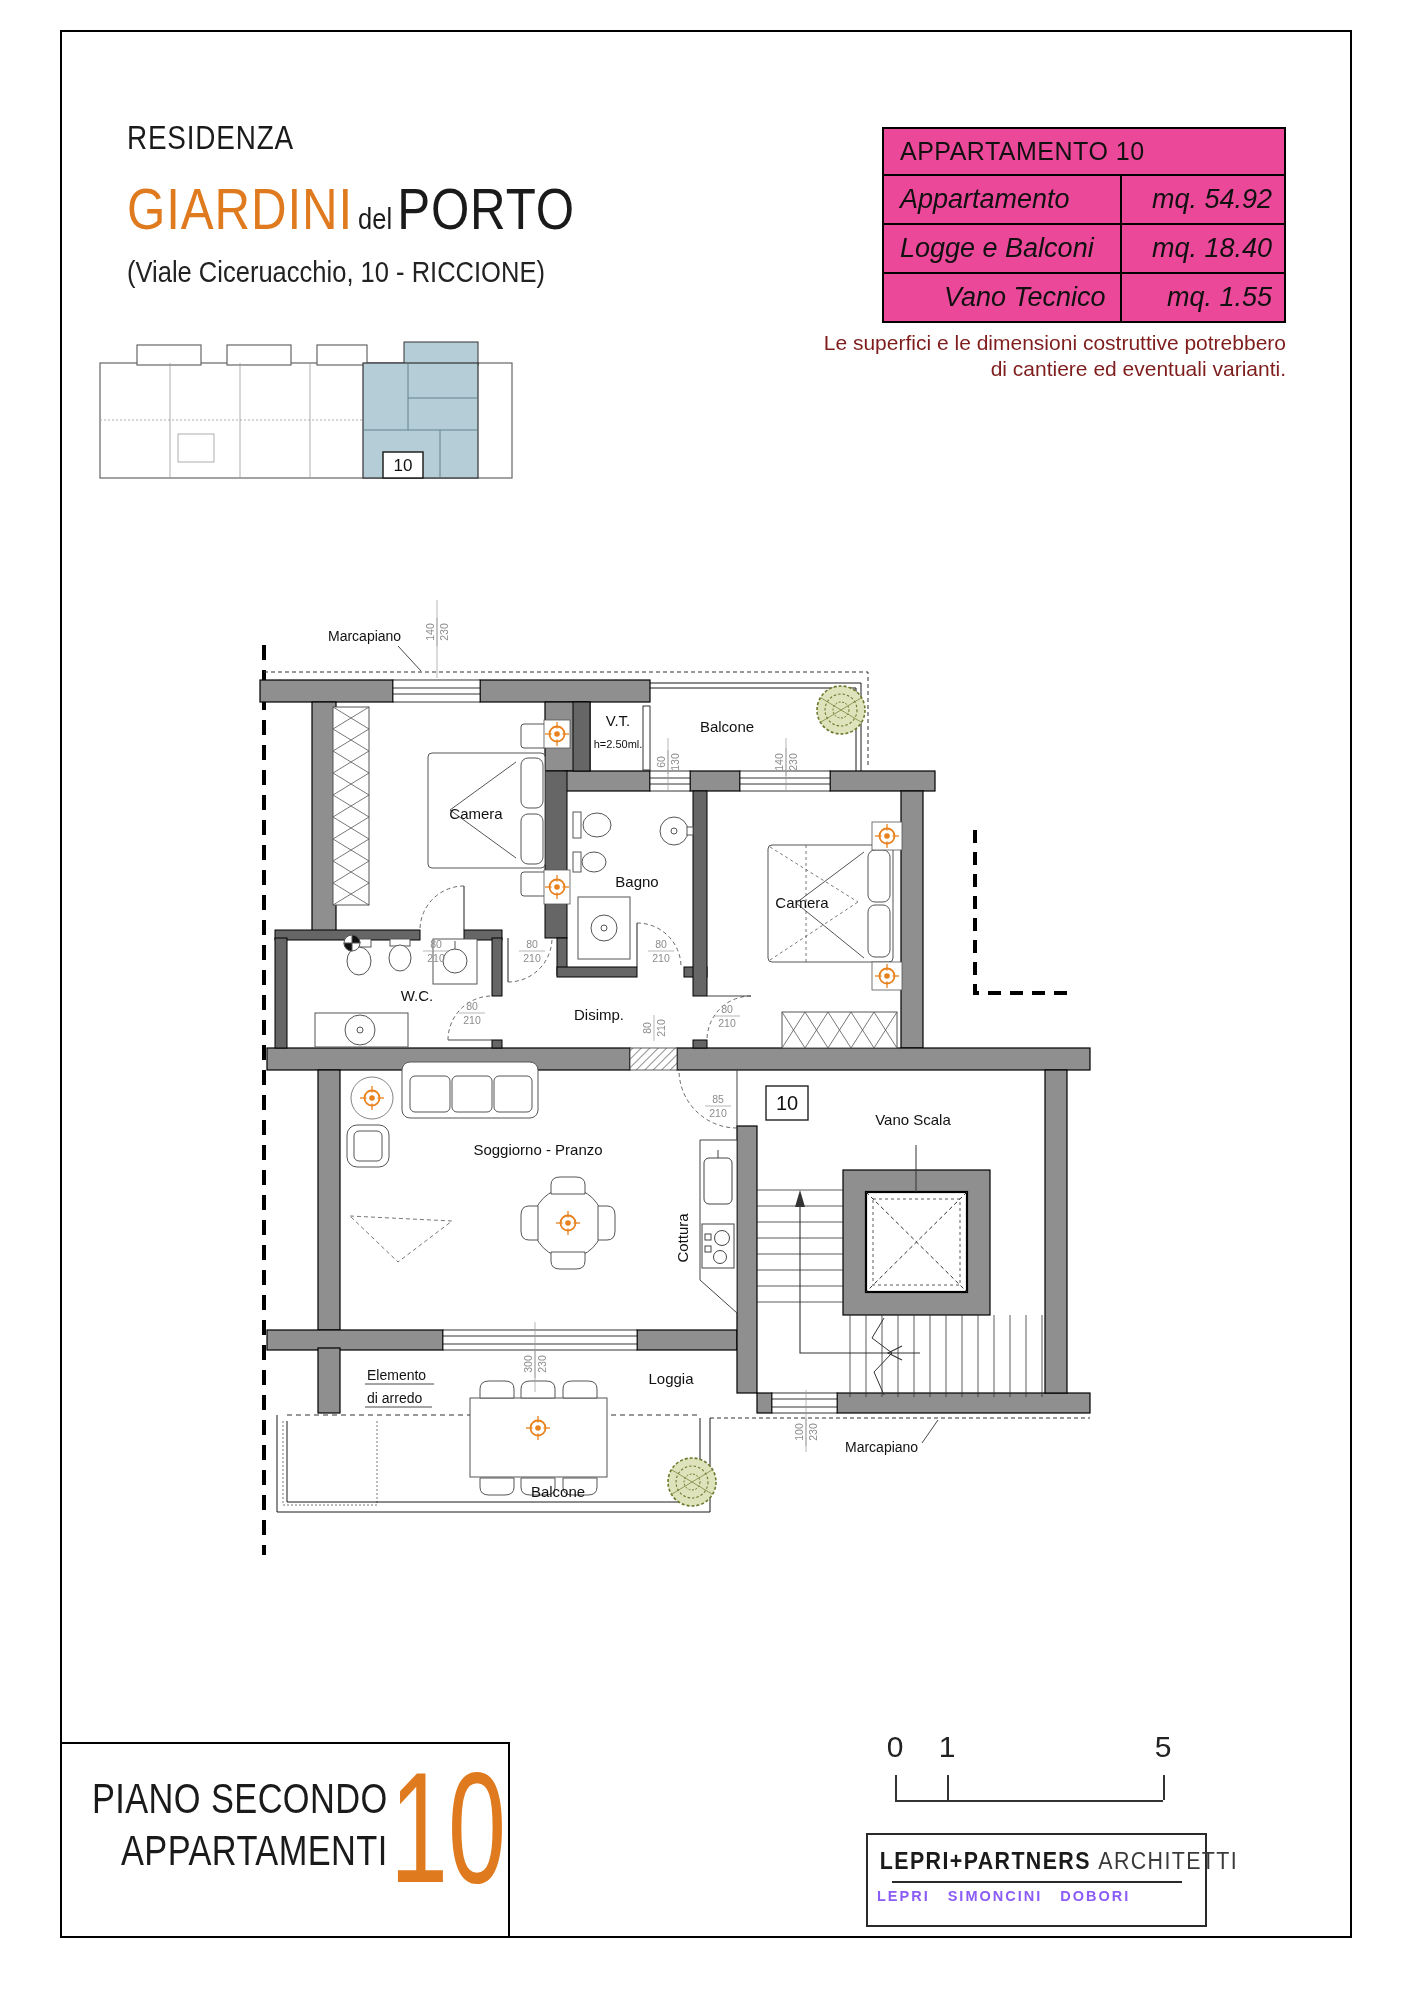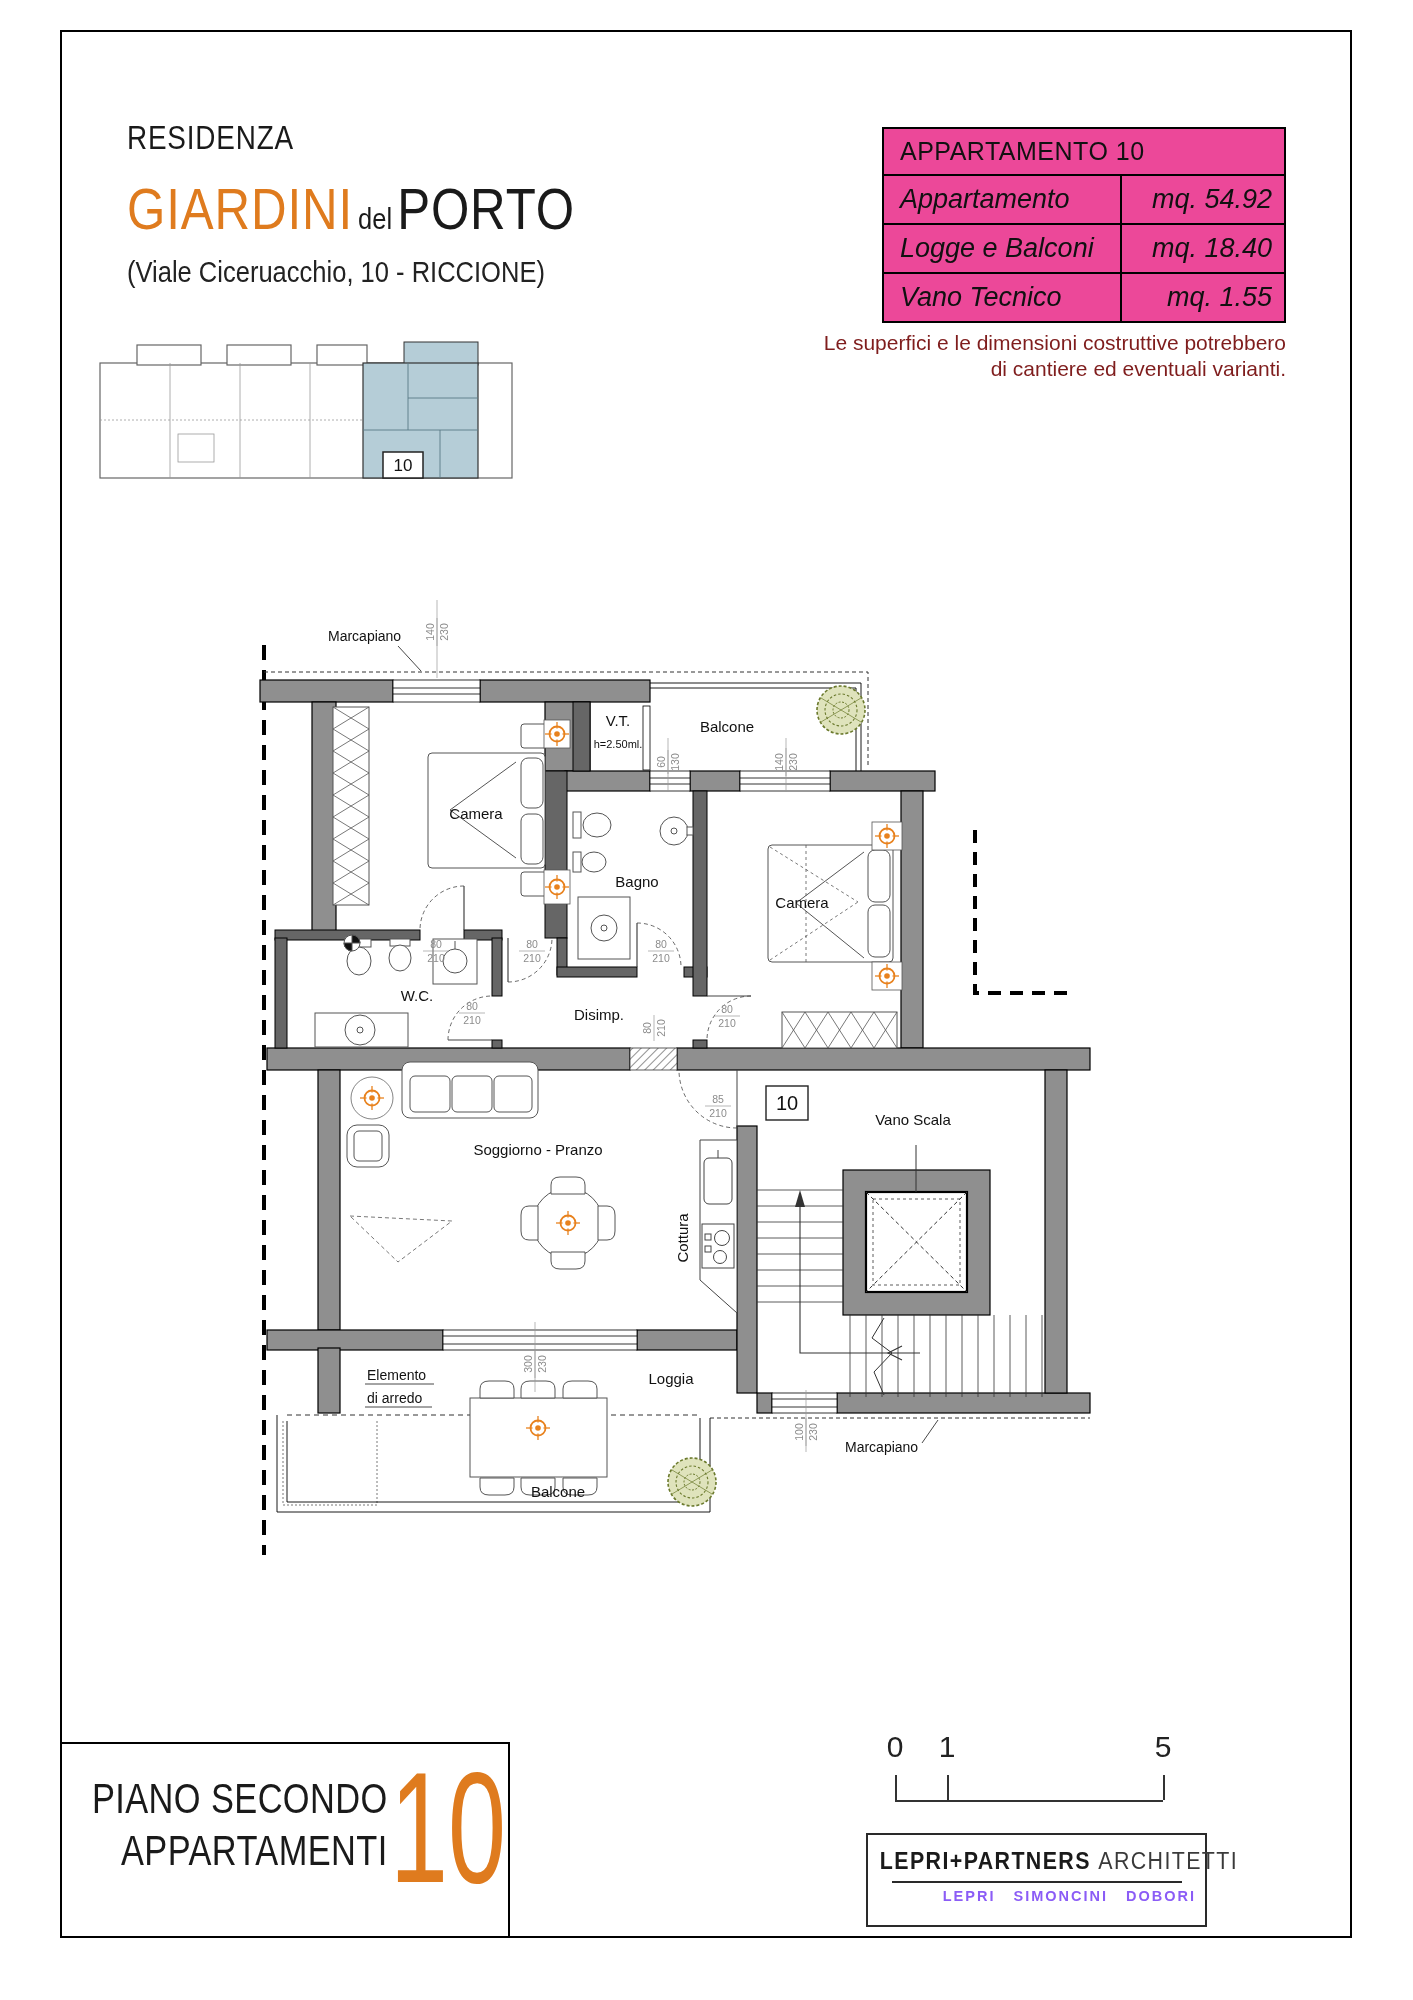--- a/index.html
+++ b/index.html
@@ -10,35 +10,35 @@
   .hdr .res{font-size:34px;letter-spacing:1px;color:#1a1a1a;transform:scaleX(.82);transform-origin:left;white-space:nowrap;}
   .hdr .ttl{margin-top:18px;white-space:nowrap;transform:scaleX(.85);transform-origin:left;}
   .hdr .ttl .g{font-size:58px;color:#df7b1e;letter-spacing:1px;}
   .hdr .ttl .d{font-size:30px;color:#1a1a1a;margin:0 6px;}
   .hdr .ttl .p{font-size:58px;color:#1a1a1a;letter-spacing:1px;}
   .hdr .adr{margin-top:14px;font-size:29px;color:#222;transform:scaleX(.88);transform-origin:left;white-space:nowrap;}
   
   .itbl{position:absolute;left:882px;top:127px;width:404px;border:2px solid #000;box-sizing:border-box;background:#ec4899;}
   .itbl .hrow{border-bottom:2px solid #000;font-size:25px;padding:8px 0 8px 16px;letter-spacing:.5px;}
   .itbl .row{display:flex;border-bottom:2px solid #000;font-size:27px;font-style:italic;}
-  .itbl .row:last-child{border-bottom:none;}
+  .itbl .row:last-child{border-bottom:none;padding-left:44px;}
   .itbl .lab{flex:1;padding:8px 0 8px 16px;border-right:2px solid #000;}
   .itbl .val{width:150px;text-align:right;padding:8px 12px 8px 0;}
   .disc{position:absolute;left:690px;top:330px;width:596px;text-align:right;font-size:21px;line-height:1.26;color:#7f1d1d;}
   
   .fbox{position:absolute;left:60px;top:1742px;width:450px;height:196px;border:2px solid #000;box-sizing:border-box;}
   .ftxt{position:absolute;right:1025px;top:1772px;text-align:right;font-size:43px;line-height:1.22;color:#1a1a1a;transform:scaleX(.8);transform-origin:right;white-space:nowrap;letter-spacing:.5px;}
   .fnum{position:absolute;left:390px;top:1748px;font-size:158px;line-height:1;color:#df7b1e;transform:scaleX(.66);transform-origin:left;}
   
   .sbar{position:absolute;left:880px;top:1730px;width:300px;height:80px;font-size:30px;color:#222;}
   .sbar .n{position:absolute;top:0;transform:translateX(-50%);}
   .sbar .tick{position:absolute;top:45px;width:0;height:25px;border-left:2px solid #333;}
   .sbar .rule{position:absolute;top:70px;left:15px;width:268px;border-top:2px solid #333;}
   
-  .abox{position:absolute;left:866px;top:1833px;width:341px;height:94px;border:2px solid #2a2a2a;box-sizing:border-box;text-align:right;}
+  .abox{position:absolute;left:866px;top:1833px;width:341px;height:94px;border:2px solid #2a2a2a;box-sizing:border-box;text-align:left;}
   .abox .l1{margin-top:13px;font-size:23px;letter-spacing:1.5px;white-space:nowrap;transform:scaleX(.93);transform-origin:center;}
   .abox .l1 .b{font-weight:bold;color:#1a1a1a;}
   .abox .l1 .lt{color:#3a3a3a;}
   .abox .rule{width:290px;margin:6px auto 5px auto;border-top:2px solid #2a2a2a;}
   .abox .l2{font-size:14.5px;font-weight:bold;letter-spacing:2px;color:#8b5cf6;}
   .abox .l2 span{margin:0 9px;}
   svg text{font-family:"Liberation Sans",sans-serif;}
   .lbl{font-size:15px;fill:#111;}
   .lblsm{font-size:11px;fill:#111;}
   .dim{font-size:10.5px;fill:#8c8c8c;}

